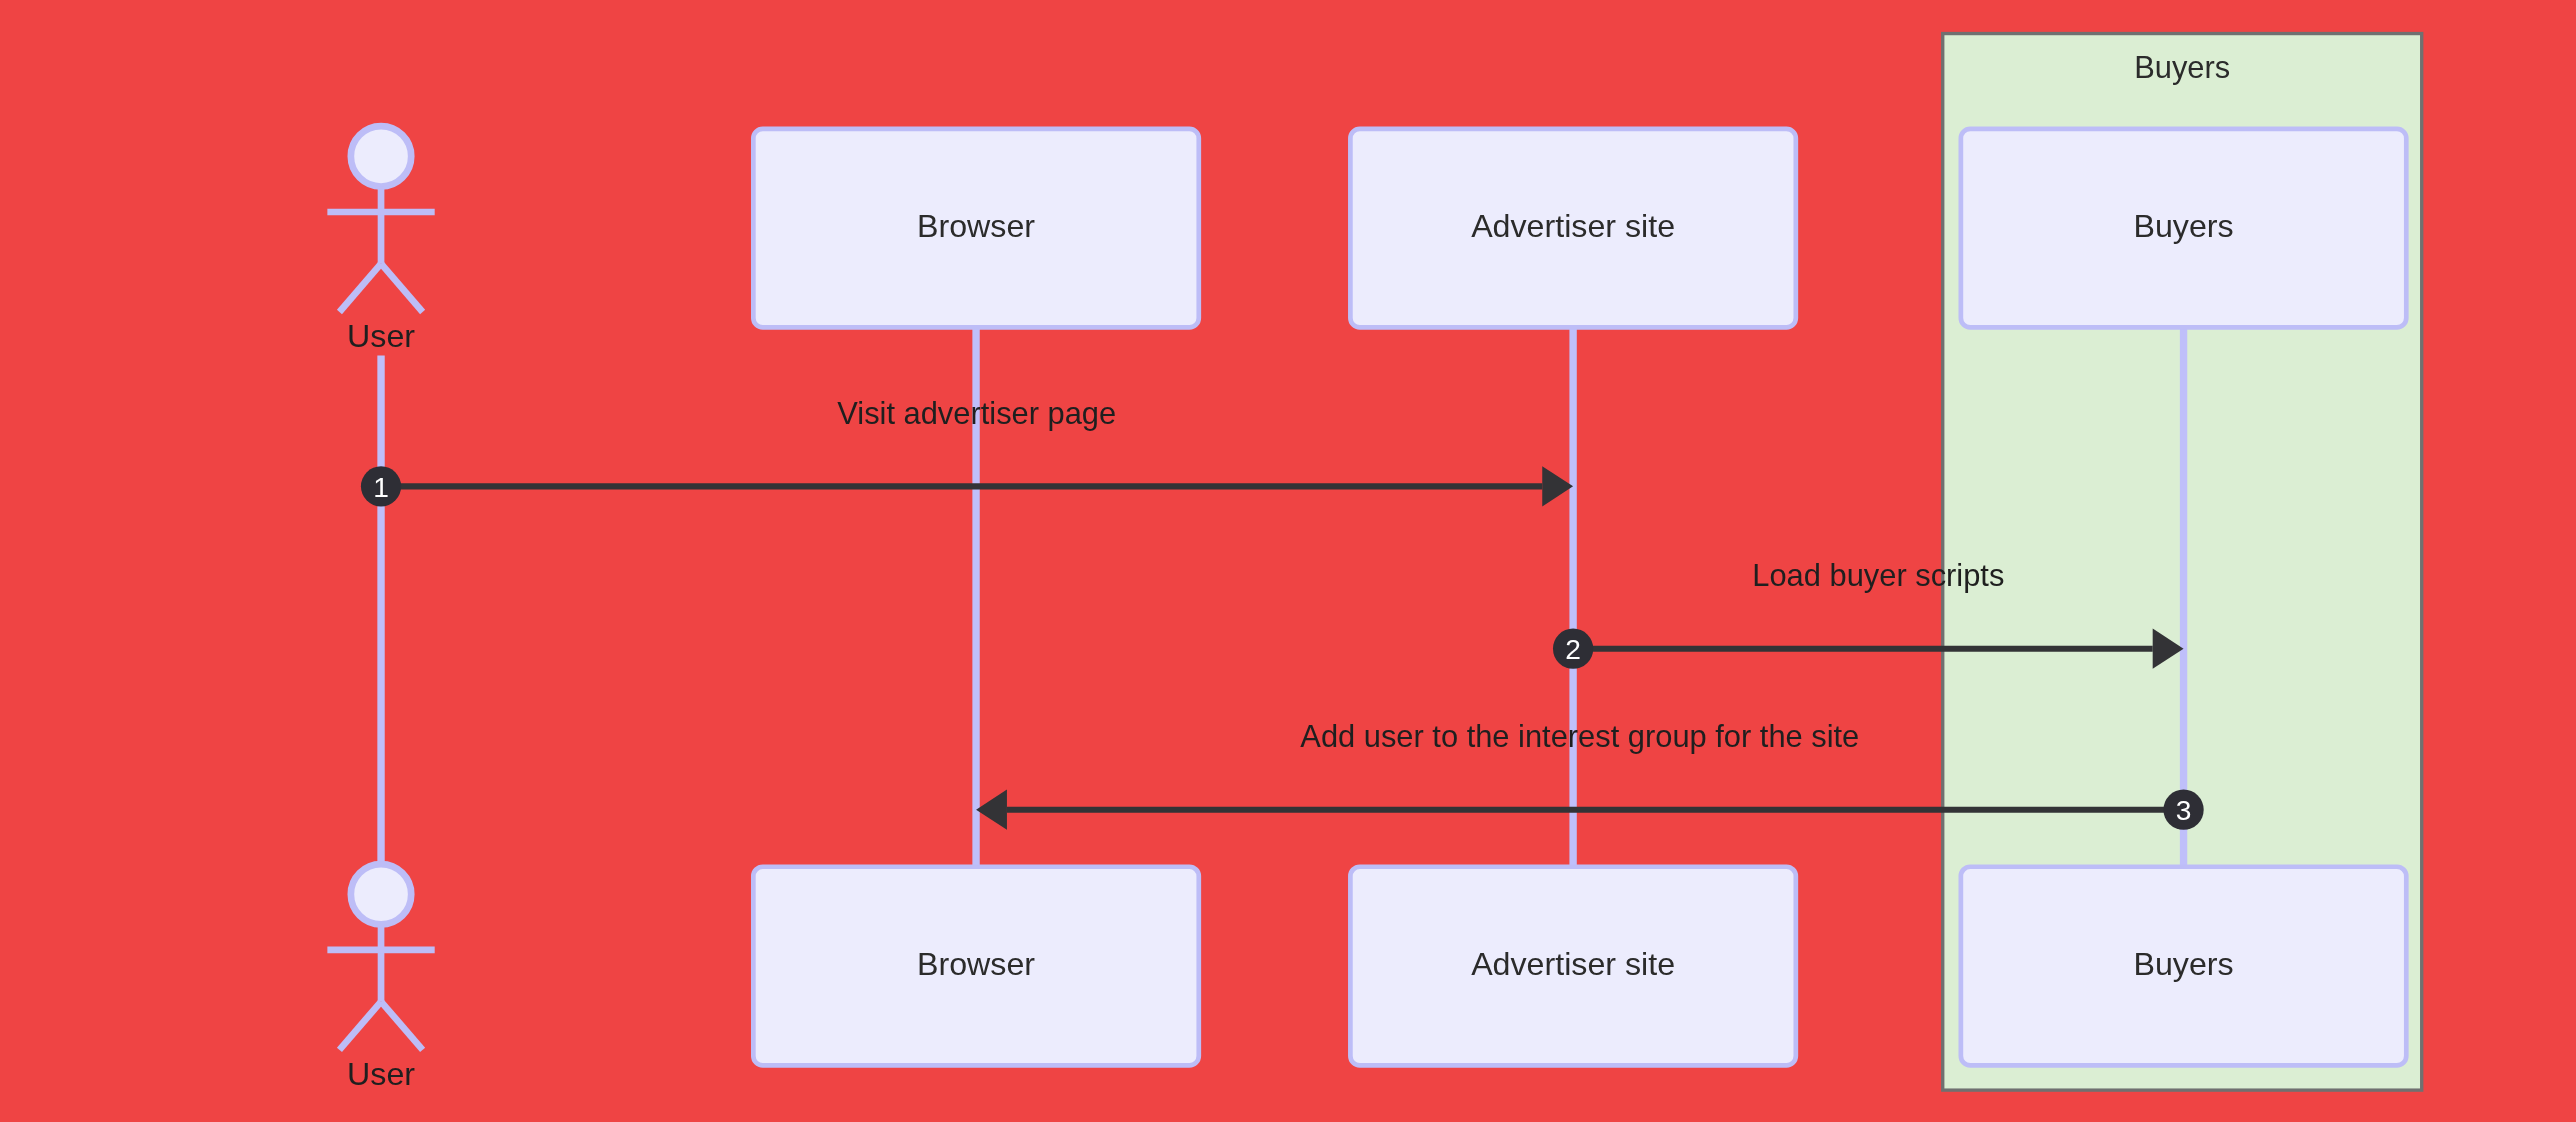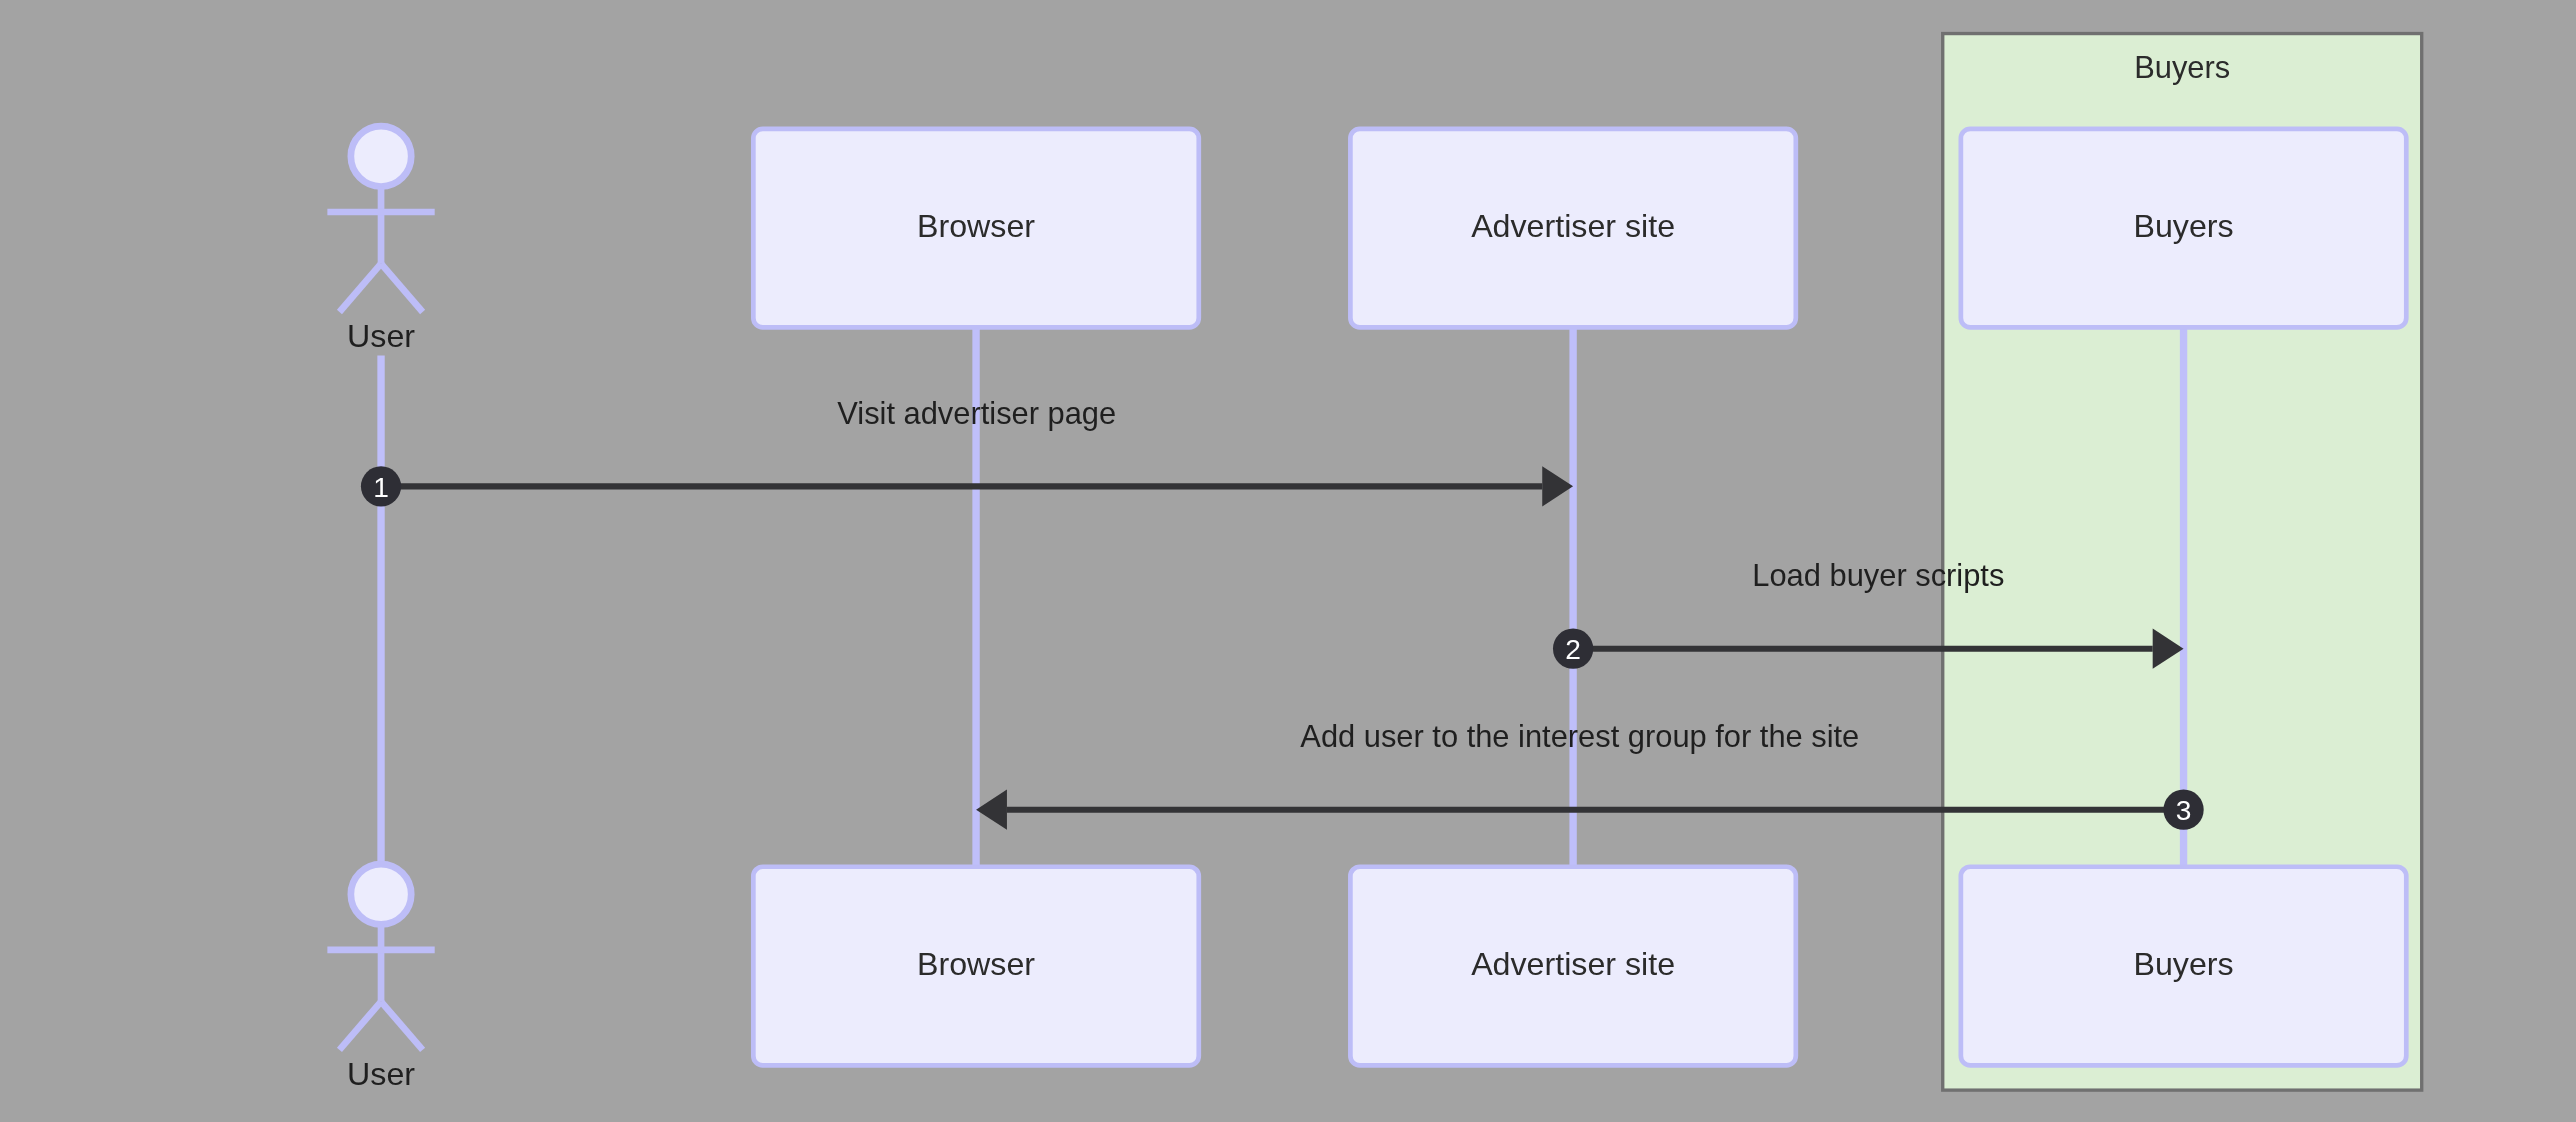--- a/index.html
+++ b/index.html
@@ -7,21 +7,21 @@
     padding: 0;
     background: #ffffff;
   }
   body {
     font-family: "Liberation Sans", sans-serif;
   }
   #diagram-root {
     position: relative;
     width: 2576px;
     height: 1123px;
-    background: #a3a3a3;
+    background: #ef4444;
     overflow: hidden;
   }
   #seq-svg {
     position: absolute;
     left: 0;
     top: 0;
     width: 2576px;
     height: 1123px;
     display: block;
   }

